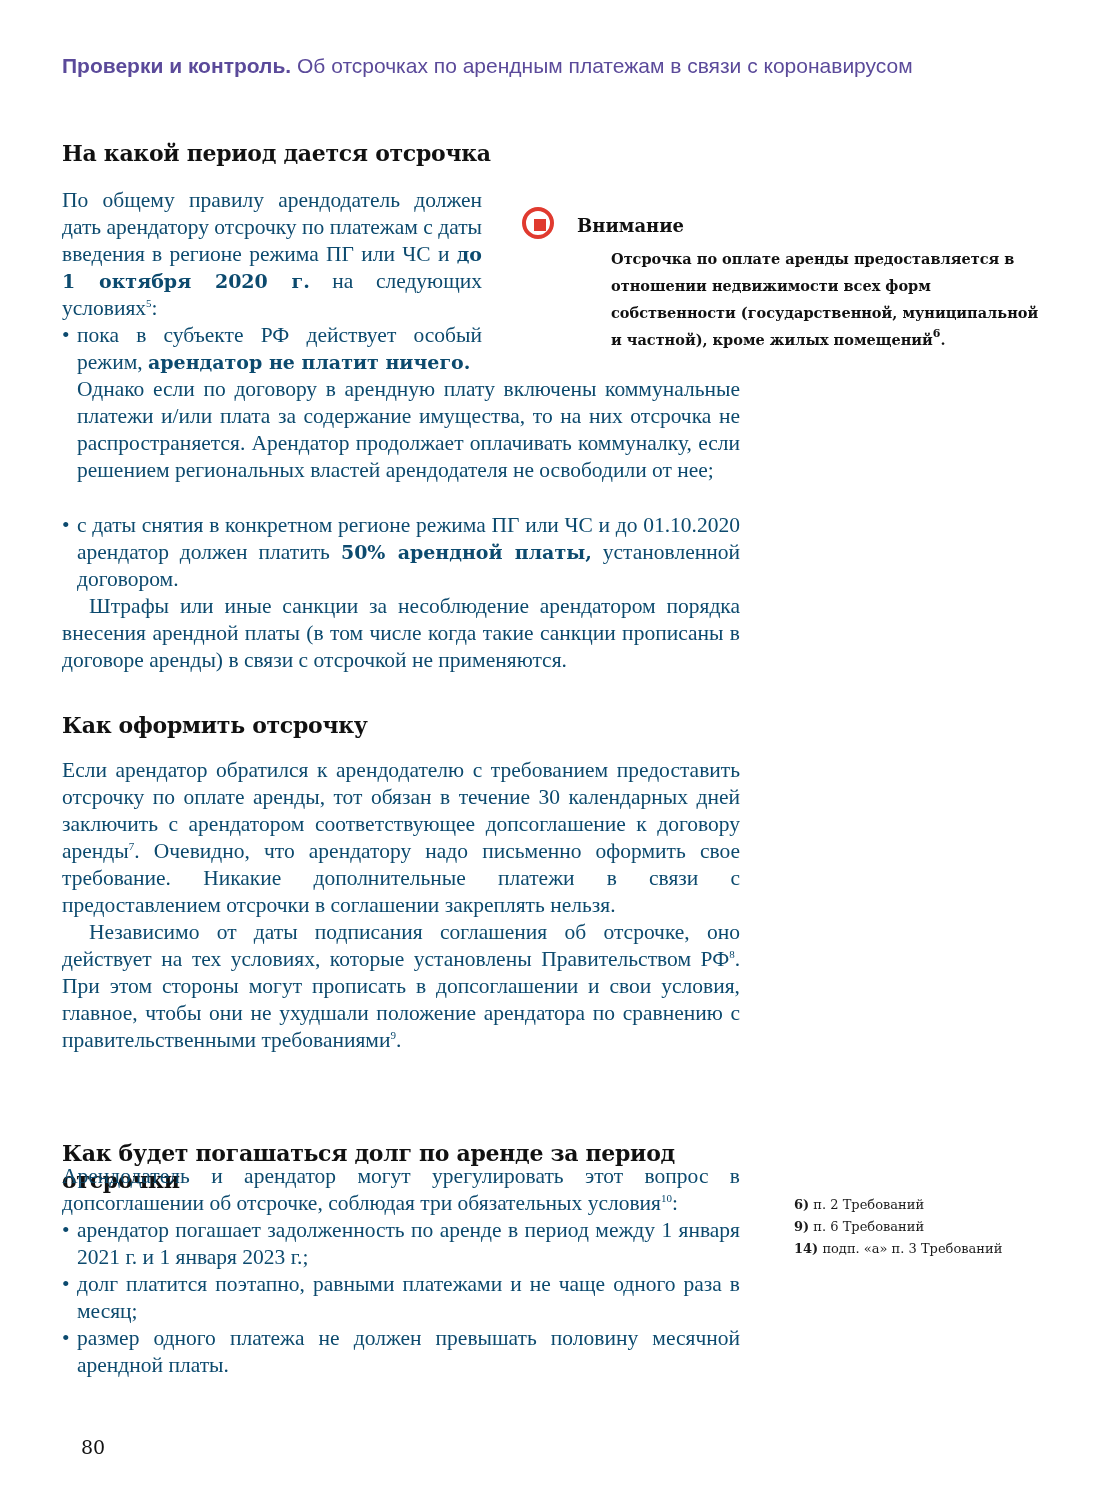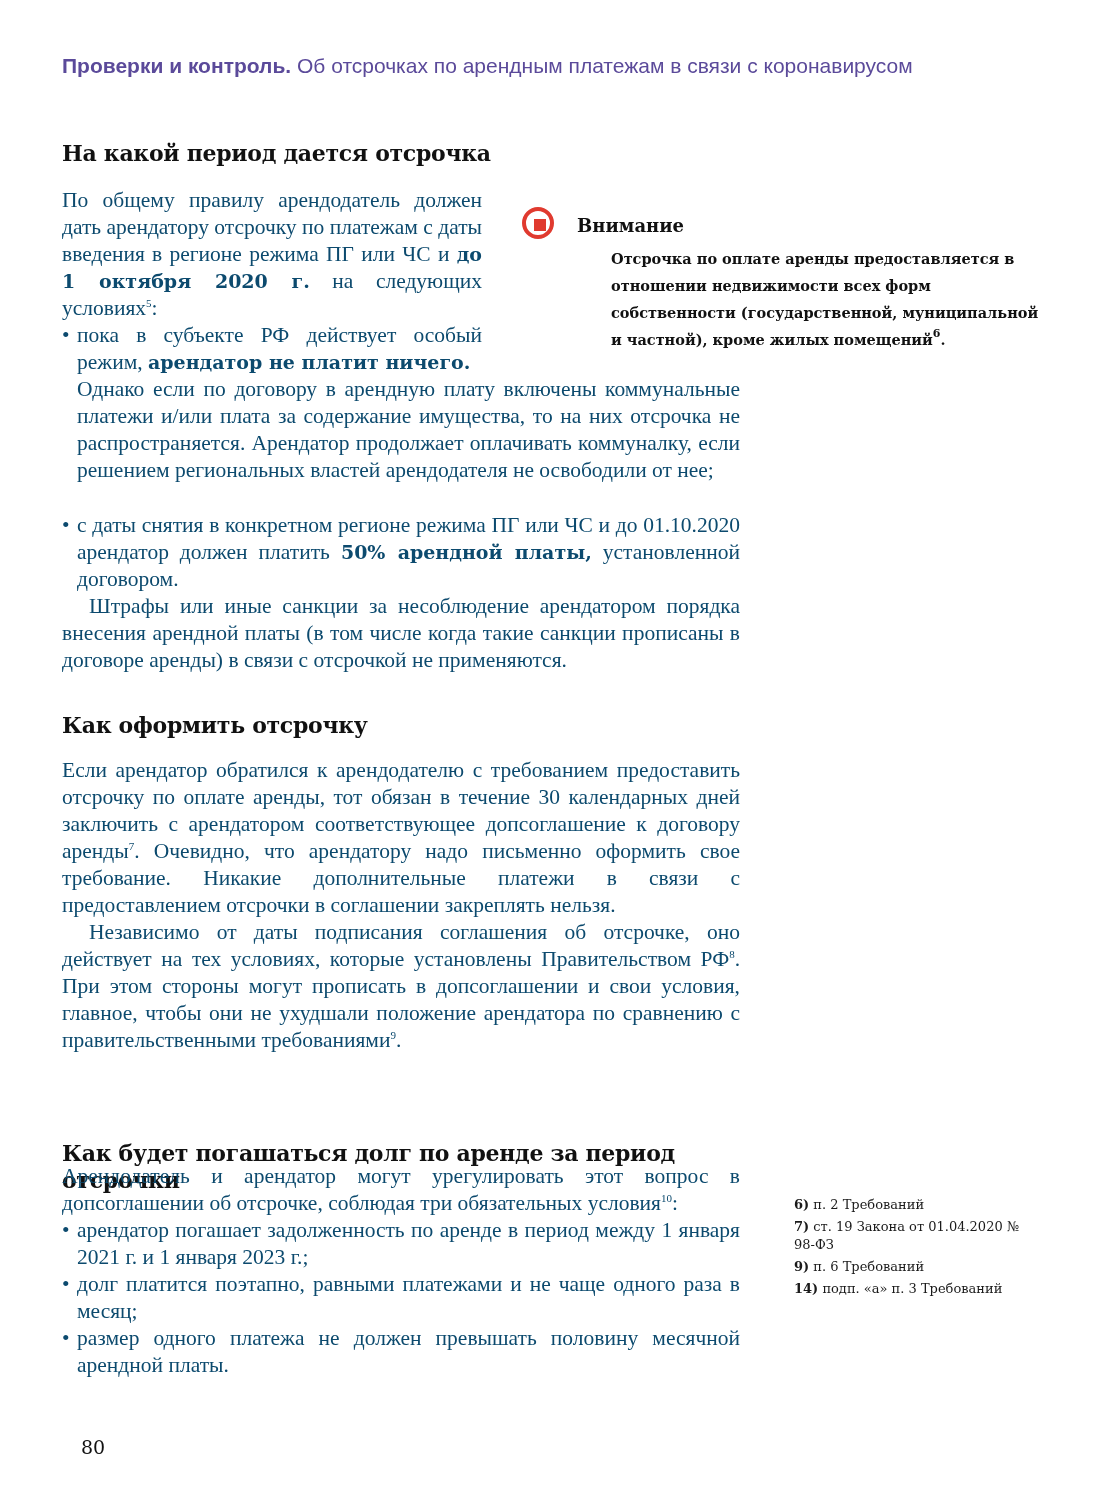--- a/index.html
+++ b/index.html
@@ -124,18 +124,17 @@
   </p>
   <ul class="bullets">
     <li>арендатор погашает задолженность по аренде в период между 1 января 2021 г. и 1 января 2023 г.;</li>
     <li>долг платится поэтапно, равными платежами и не чаще одного раза в месяц;</li>
     <li>размер одного платежа не должен превышать половину месячной арендной платы.</li>
   </ul>
 </div>
 
 <div class="footnotes">
   <div class="fn"><b>6)</b><span> п. 2 Требований</span></div>
-  <div class="fn"><b>7)</b><span> ст. 19 Закона от 01.04.2020 № 98-ФЗ</span></div>
   <div class="fn"><b>9)</b><span> п. 6 Требований</span></div>
   <div class="fn"><b>14)</b><span> подп. «а» п. 3 Требований</span></div>
 </div>
 
 <div class="page-number">80</div>
 
 </body></html>

